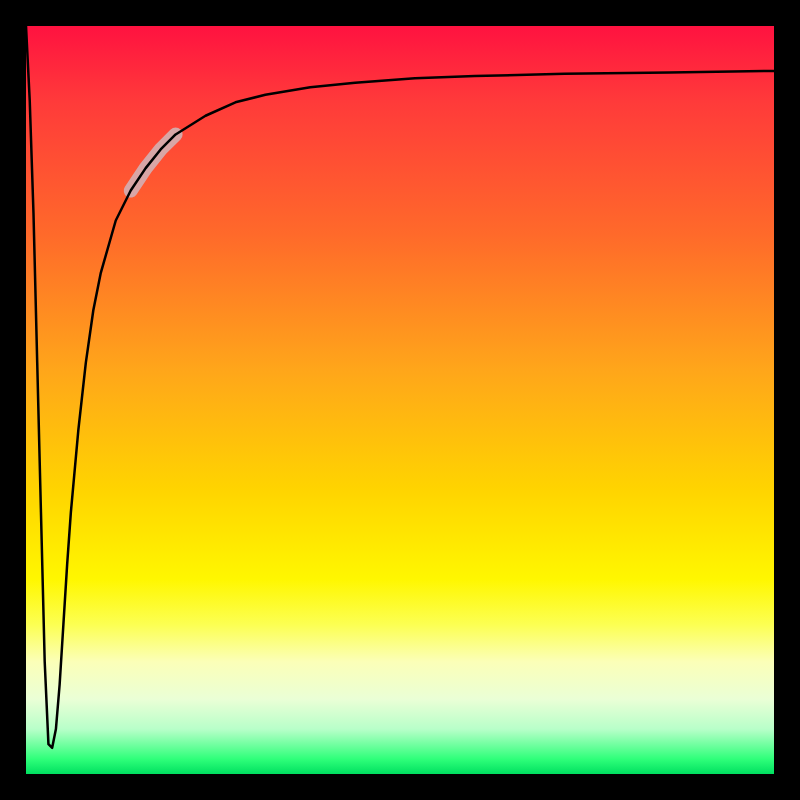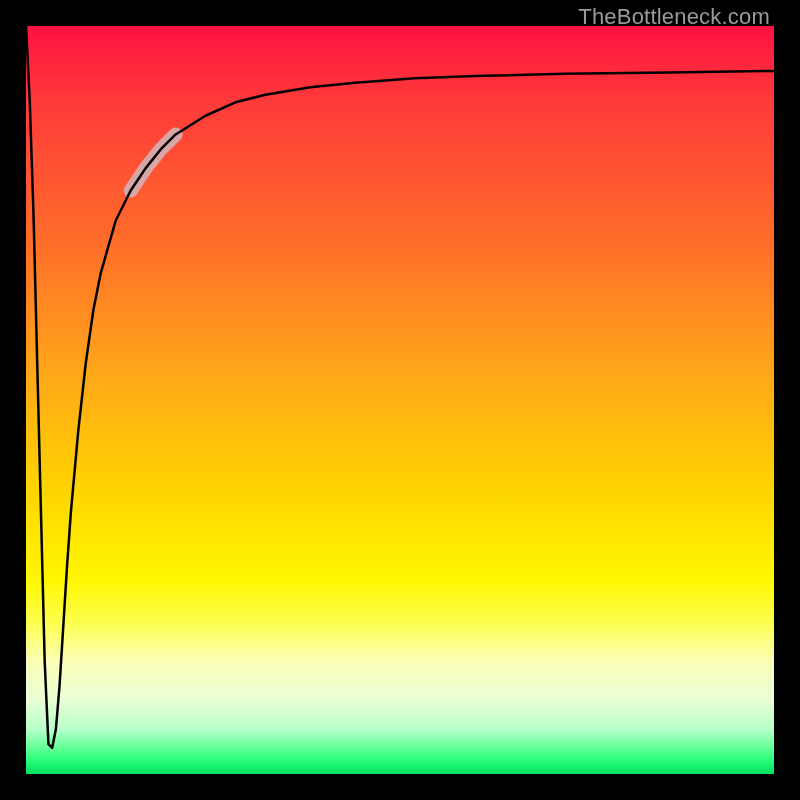--- a/index.html
+++ b/index.html
@@ -59,14 +59,13 @@
 </head>
 <body>
 
 <div class="stage">
   <div class="plot-area">
     <svg class="curve" viewBox="0 0 748 748" preserveAspectRatio="none">
       <path fill="none" stroke-linecap="round" d="M104.72 164.56 L119.68 142.12 L134.64 123.42 L149.60 108.46" stroke="#d8a6a6" stroke-width="14"></path>
       <path fill="none" stroke="#000" stroke-width="2.5" stroke-linejoin="round" d="M0.00 0.00 L3.74 74.80 L7.48 187.00 L11.22 336.60 L14.96 486.20 L18.70 635.80 L22.44 718.08 L26.18 721.82 L29.92 703.12 L33.66 658.24 L37.40 598.40 L41.14 538.56 L44.88 486.20 L52.36 403.92 L59.84 336.60 L67.32 284.24 L74.80 246.84 L89.76 194.48 L104.72 164.56 L119.68 142.12 L134.64 123.42 L149.60 108.46 L179.52 89.76 L209.44 76.30 L239.36 68.82 L284.24 61.34 L329.12 56.85 L388.96 52.36 L448.80 50.12 L538.56 47.87 L643.28 46.38 L748.00 44.88"></path>
     </svg>
   </div>
-  <div class="attribution">TheBottleneck.com</div>
 </div>
 
 </body></html>

